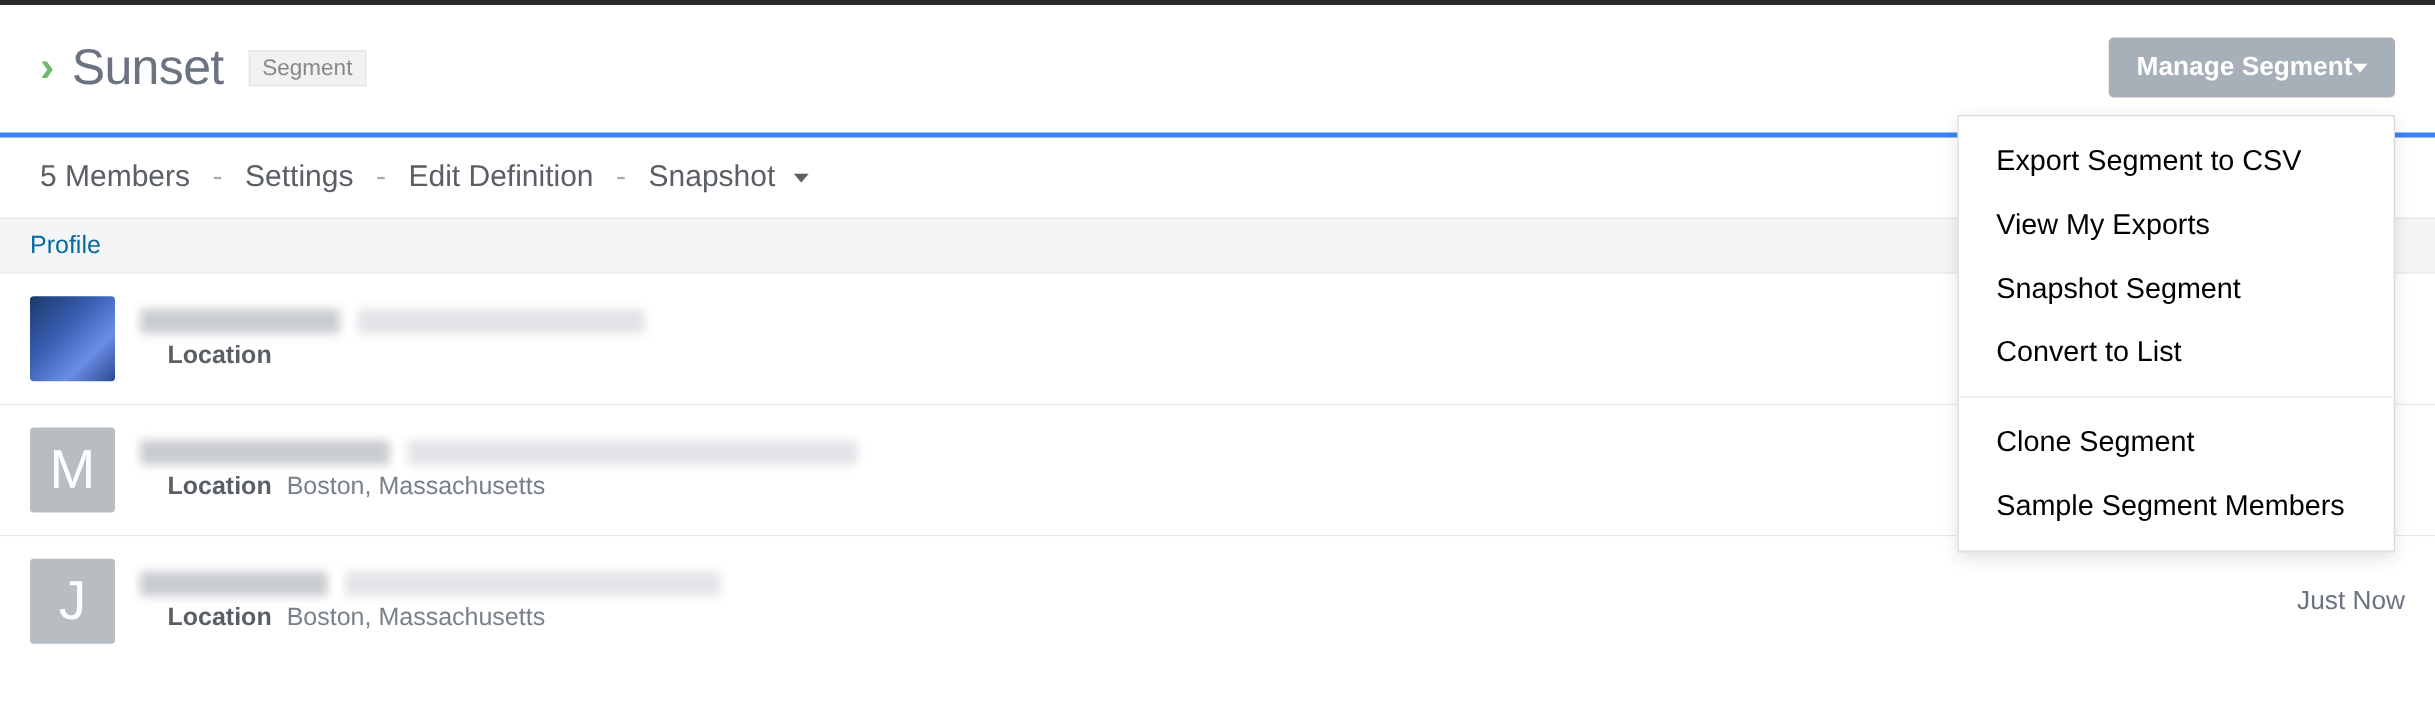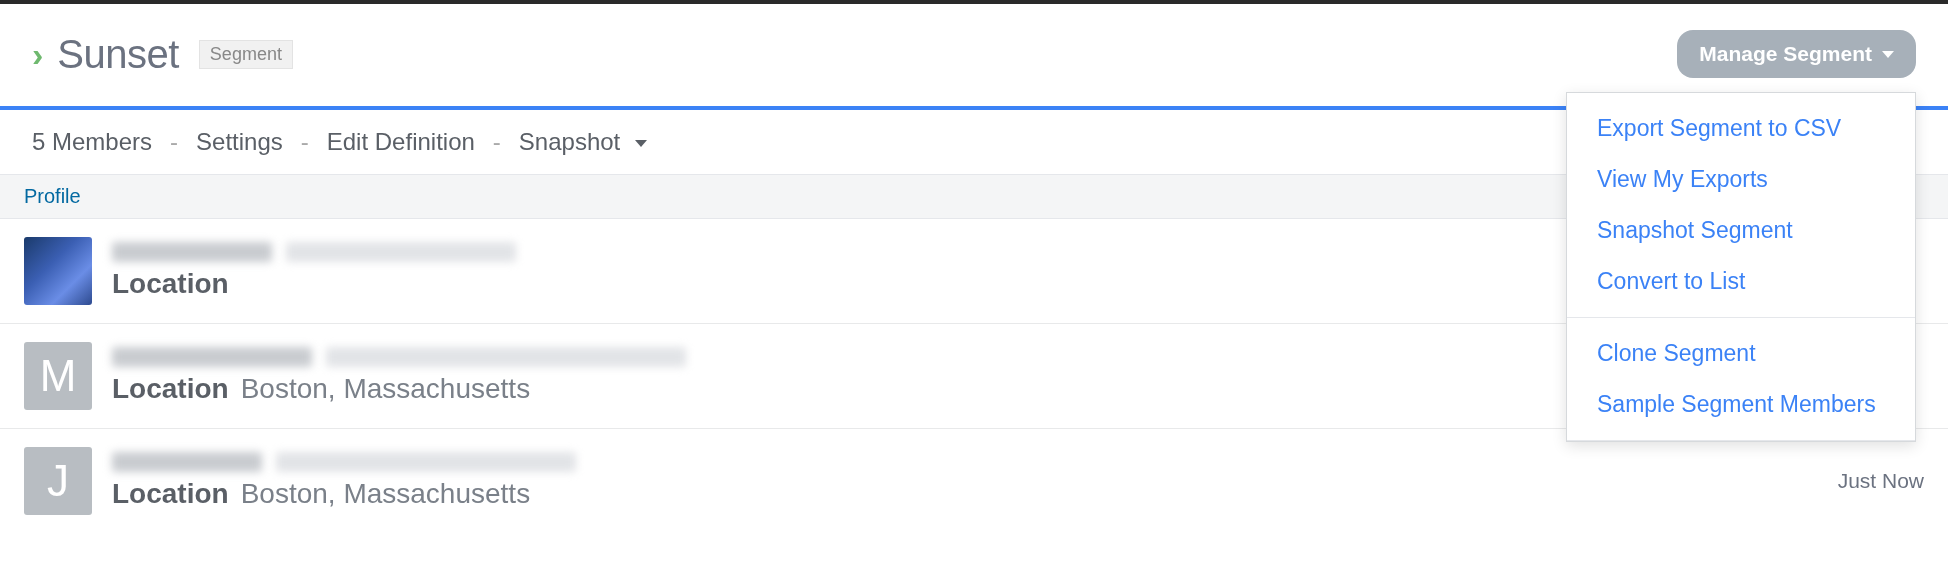--- a/index.html
+++ b/index.html
@@ -46,25 +46,24 @@
   padding: 3px 10px;
   border-radius: 0;
   margin-left: 6px;
 }
 .manage-btn {
   background: #a7b0b9;
   color: #fff;
   font-size: 21px;
   font-weight: 600;
   padding: 12px 22px;
-  border-radius: 16px;
+  border-radius: 4px;
   border: none;
   display: flex;
   align-items: center;
-  gap: 10px;
   cursor: pointer;
 }
 .caret-down {
   width: 0; height: 0;
   border-left: 6px solid transparent;
   border-right: 6px solid transparent;
   border-top: 7px solid currentColor;
 }
 .tabs-row {
   border-top: 4px solid #3b82f6;
@@ -115,21 +114,22 @@
   height: 20px;
   background: #d9dbde;
   border-radius: 3px;
   filter: blur(4px);
 }
 .redact.name { width: 160px; background: #c9ccd0; }
 .redact.email { width: 230px; background: #e2e4e7; }
 .loc-line {
   display: flex;
   gap: 12px;
-  font-size: 28px;
+  font-size: 20px;
+  margin-left: 22px;
 }
 .loc-label { font-weight: 600; color: #5a5f66; }
 .loc-value { color: #7a8089; }
 .row-right {
   margin-left: auto;
   font-size: 21px;
   color: #6b7280;
 }
 .dropdown {
   position: absolute;
@@ -139,21 +139,21 @@
   background: #fff;
   border: 1px solid #d6d9dc;
   box-shadow: 0 4px 14px rgba(0,0,0,0.12);
   z-index: 99;
 }
 .dd-group { padding: 10px 0; }
 .dd-divider { border-top: 1px solid #e5e7eb; }
 .dd-item {
   padding: 12px 30px;
   font-size: 23px;
-  color: #3b82f6;
+  color: #000000;
   cursor: pointer;
 }
 </style>
 </head>
 <body>
 
 <div class="top-border"></div>
 
 <div class="header">
   <div class="breadcrumb">

